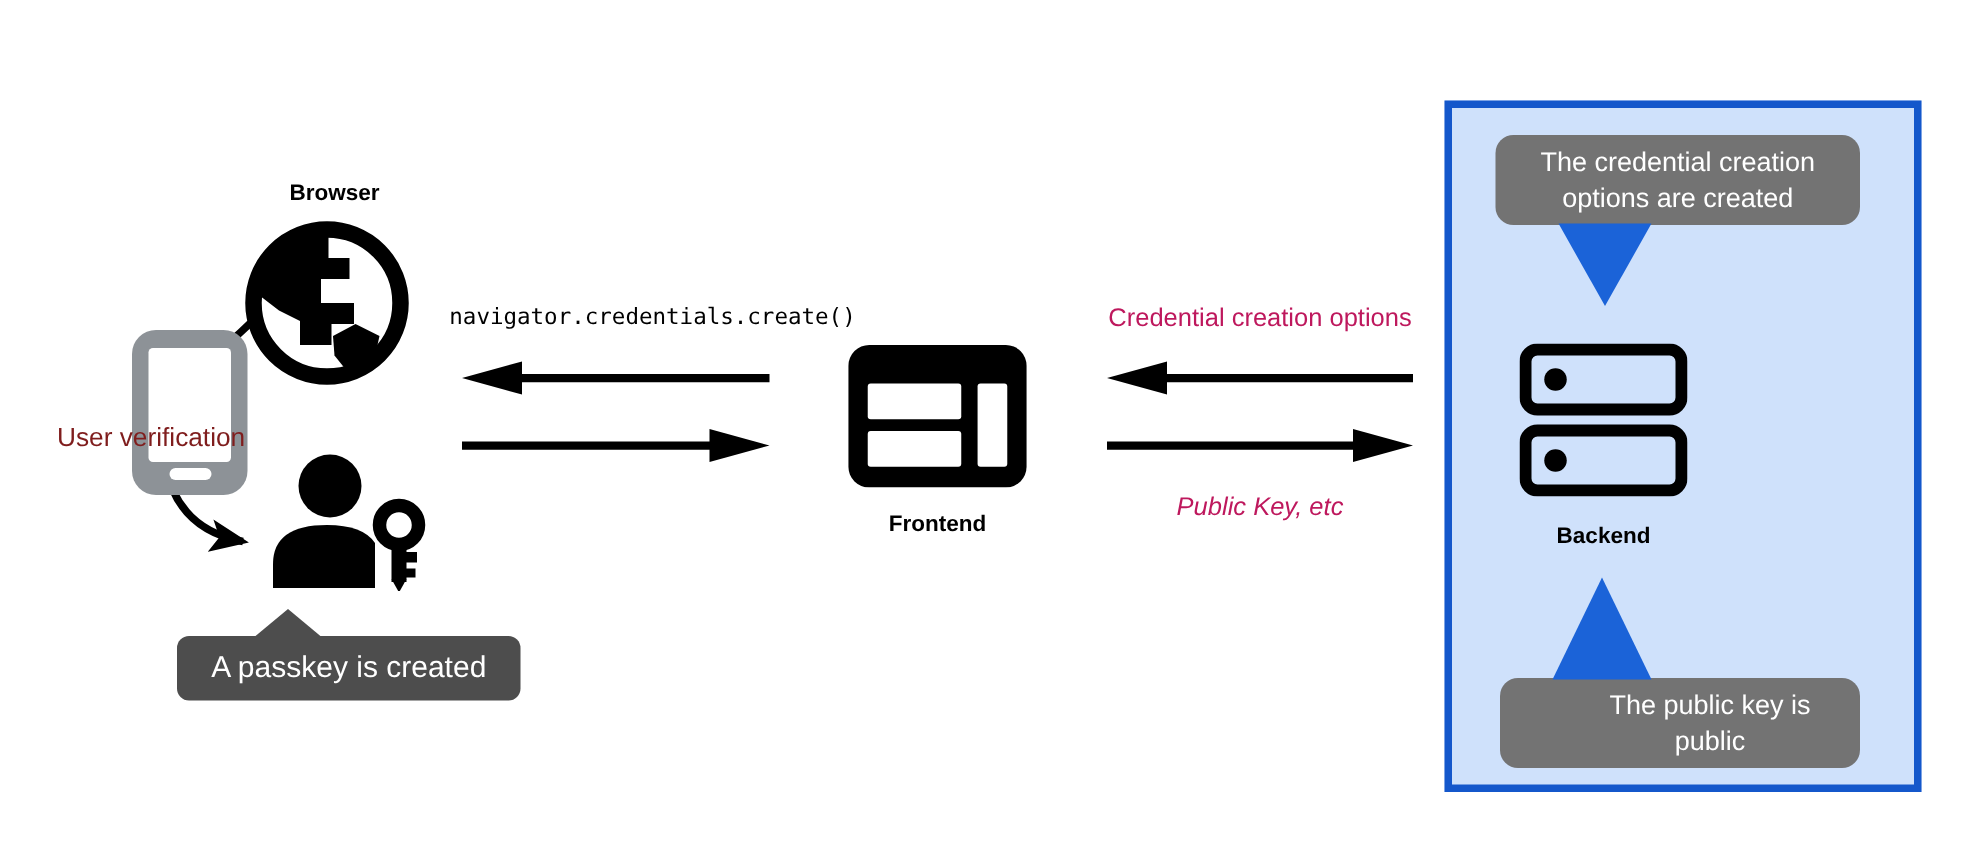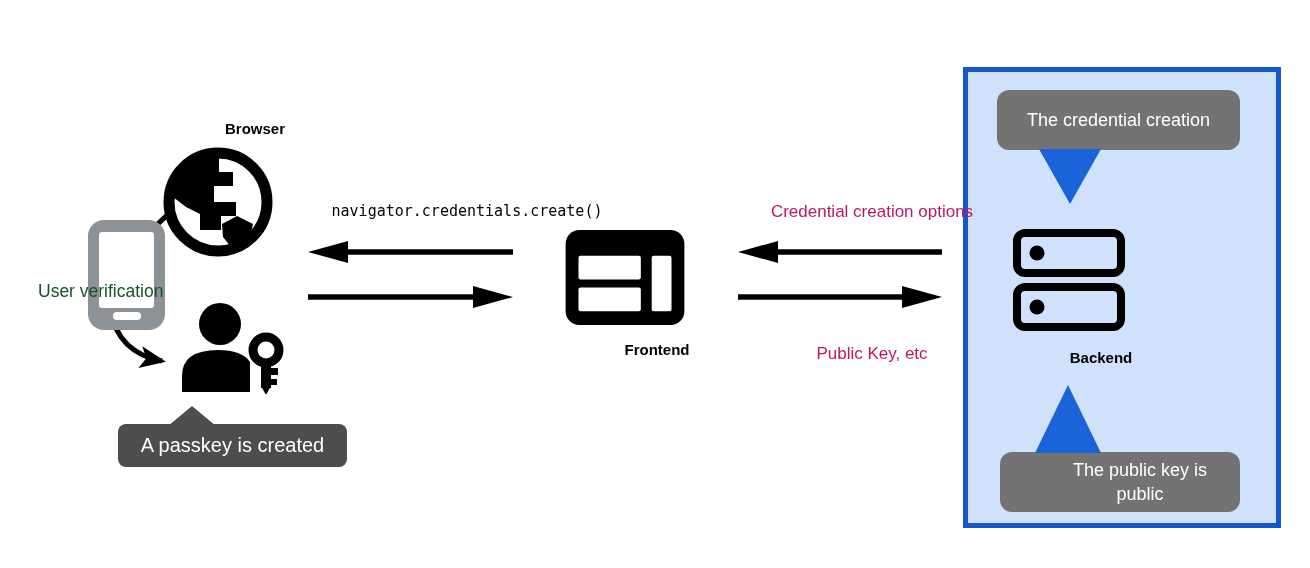--- a/index.html
+++ b/index.html
@@ -6,21 +6,21 @@
   html, body { background: #ffffff; }
   #canvas {
     position: relative;
     width: 1310px;
     height: 568px;
     background: #ffffff;
     font-family: "Liberation Sans", sans-serif;
     overflow: hidden;
   }
   .abs { position: absolute; }
-  .ctr { transform: translateX(-50%); margin-left: 32px; }
+  .ctr { transform: translateX(-50%); }
 
   .node-label {
     font-size: 15px;
     font-weight: 700;
     color: #000;
     white-space: nowrap;
   }
   .arrow-label {
     font-size: 17px;
     color: #be185d;
@@ -29,21 +29,21 @@
   .code-label {
     font-family: "DejaVu Sans Mono", monospace;
     font-size: 15px;
     color: #000;
     white-space: nowrap;
   }
 
   
   #user-verification-label {
     left: 38px; top: 281px;
-    font-size: 17.5px; color: #14532d;
+    font-size: 17.5px; color: #7f1d1d;
     white-space: nowrap; z-index: 6;
   }
   #phone {
     left: 88px; top: 220px; width: 77px; height: 110px;
     background: #8d9297; border-radius: 16px; z-index: 2;
   }
   #phone-screen {
     left: 11px; top: 12px; width: 55px; height: 76px;
     background: #ffffff; border-radius: 3px;
   }
@@ -108,21 +108,21 @@
     border-bottom: 68px solid #1b63d8;
   }
 
   
   #arrow-layer { left: 0; top: 0; width: 1310px; height: 568px; z-index: 1; }
 
   
   #call-label   { left: 435px; top: 202px; }
   #pkc-label    { left: 419px; top: 332px; }
   #cco-label    { left: 840px; top: 202px; }
-  #pke-label    { left: 840px; top: 344px; }
+  #pke-label    { left: 840px; top: 328px; font-style: italic; }
 </style>
 </head>
 <body>
 
 <div id="canvas">
 
   <div id="backend-box" class="abs"></div>
 
   <svg id="arrow-layer" class="abs" viewBox="0 0 1310 568">
     <defs>
@@ -201,20 +201,21 @@
     <rect x="13" y="58" width="63" height="24" rx="2" fill="#fff"></rect>
     <rect x="87" y="26" width="20" height="56" rx="2" fill="#fff"></rect>
   </svg>
   <div id="frontend-label" class="abs ctr node-label">Frontend</div>
 
   <div id="cco-label" class="abs ctr arrow-label">Credential creation options</div>
   <div id="pke-label" class="abs ctr arrow-label">Public Key, etc</div>
 
   <div id="backend-tooltip-top" class="abs blue-tooltip">
     <span class="tip-line">The credential creation</span>
+    <span class="tip-line">options are created</span>
     <div id="backend-tooltip-top-pointer" class="abs"></div>
   </div>
 
   <svg id="server-icon" class="abs" viewBox="0 0 112 102">
     <rect x="4" y="4" width="104" height="40" rx="8" fill="none" stroke="#000" stroke-width="8"></rect>
     <circle cx="24" cy="24" r="7.5" fill="#000"></circle>
     <rect x="4" y="58" width="104" height="40" rx="8" fill="none" stroke="#000" stroke-width="8"></rect>
     <circle cx="24" cy="78" r="7.5" fill="#000"></circle>
   </svg>
   <div id="backend-label" class="abs ctr node-label">Backend</div>

